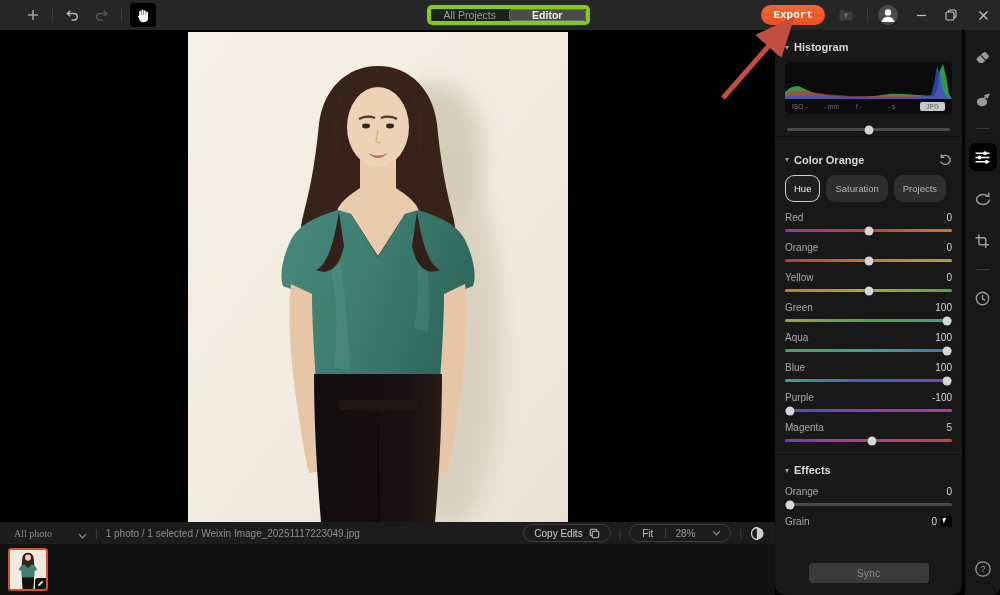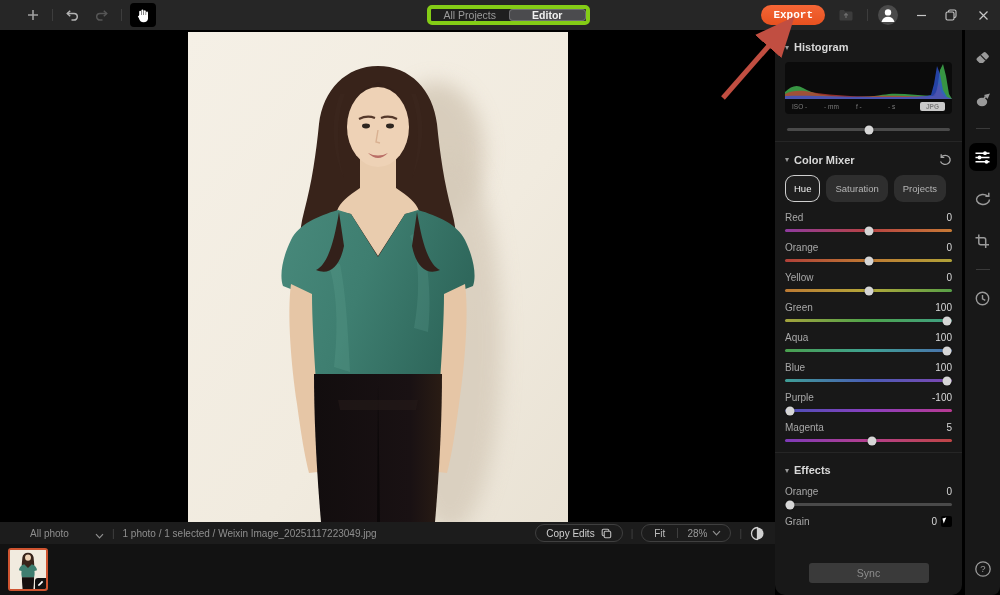--- a/index.html
+++ b/index.html
@@ -95,28 +95,28 @@
   .side-item { width:28px; height:28px; margin-top:14px; display:flex; align-items:center;
     justify-content:center; border-radius:7px; }
   .side-item.active { background:#000; }
   .side-sep { width:14px; height:1px; background:#3a3a3a; margin-top:14px; }
   .help-item { margin-top:auto; margin-bottom:12px; }
 
   
   .statusbar { position:absolute; left:0; top:522px; width:775px; height:22px; background:#1c1c1c;
     display:flex; align-items:center; font-size:10px; color:#8f8f8f; }
   .sb-sep { color:#454545; margin:0 8px; }
-  .sb-filter { display:flex; align-items:flex-end; gap:26px; margin-left:30px; }
+  .sb-filter { display:flex; align-items:flex-end; gap:26px; margin-left:14px;font-family:Liberation Serif, serif; }
   .sb-right { margin-left:auto; display:flex; align-items:center; margin-right:10px; }
   .copy-edits { display:flex; align-items:center; gap:6px; height:18px; padding:0 10px;
     border:1px solid #3f3f3f; border-radius:10px; color:#cfcfcf; background:transparent; font-size:10px; font-family:inherit; }
   .fit-group { display:flex; align-items:center; height:18px; border:1px solid #3f3f3f; border-radius:10px; overflow:hidden; }
   .fit-btn { padding:0 12px; color:#bdbdbd; display:flex; align-items:center; height:100%; }
   .fit-div { width:1px; height:10px; background:#3f3f3f; }
-  .zoom-btn { padding:0 9px; color:#9a9a9a; display:flex; align-items:center; gap:5px; height:100%; }
+  .zoom-btn { padding:0 9px; color:#9a9a9a; display:flex; align-items:center; gap:17px; height:100%; }
 
   
   .filmstrip { position:absolute; left:0; top:544px; width:775px; height:51px; background:#121212; }
   .thumb { position:absolute; left:8px; top:4px; width:40px; height:43px;
     border:2px solid #cf5430; border-radius:3px; overflow:hidden; background:#f0ebdf; }
   .thumb-badge { position:absolute; right:0; bottom:0; width:11px; height:11px; background:#111;
     border-top-left-radius:3px; display:flex; align-items:center; justify-content:center; }
 </style>
 </head>
 <body>
@@ -287,21 +287,21 @@
       </div>
       <div class="slider-track histo-slider">
         <span class="slider-handle" style="left: 50%;"></span>
       </div>
 
       <div class="section-div"></div>
 
       <div class="mixer-head">
         <div class="section-title">
           <span class="caret">▾</span>
-          <span>Color Mixer</span>
+          <span>Color Orange</span>
         </div>
         <svg width="14" height="13" viewBox="0 0 14 13">
             <path d="M2.5 8.5a5 4.5 0 1 0 .8-4.5" fill="none" stroke="#a8a8a8" stroke-width="1.3"></path>
             <path d="M3.2 1.2v3.1h3.1" fill="none" stroke="#a8a8a8" stroke-width="1.3"></path>
           </svg>
       </div>
       <div class="tabs">
         <div class="tab active">Hue</div>
         <div class="tab">Saturation</div>
         <div class="tab">Projects</div>

